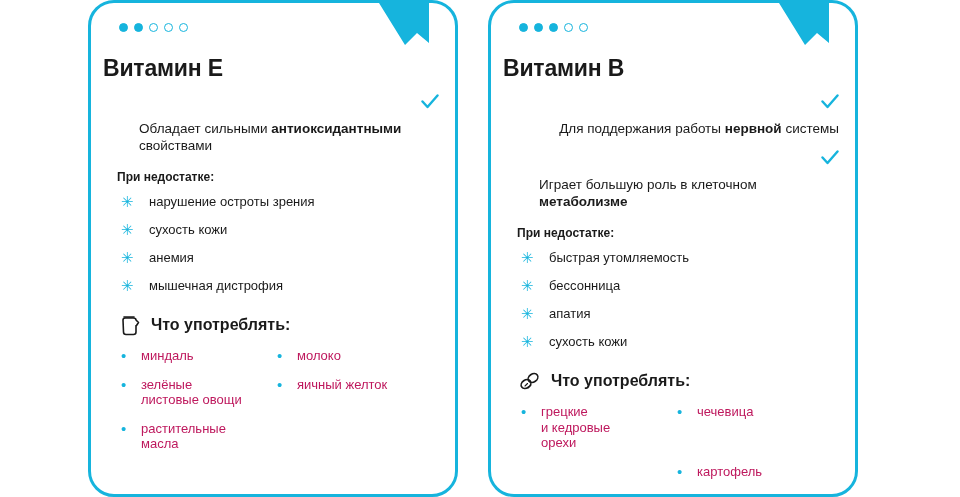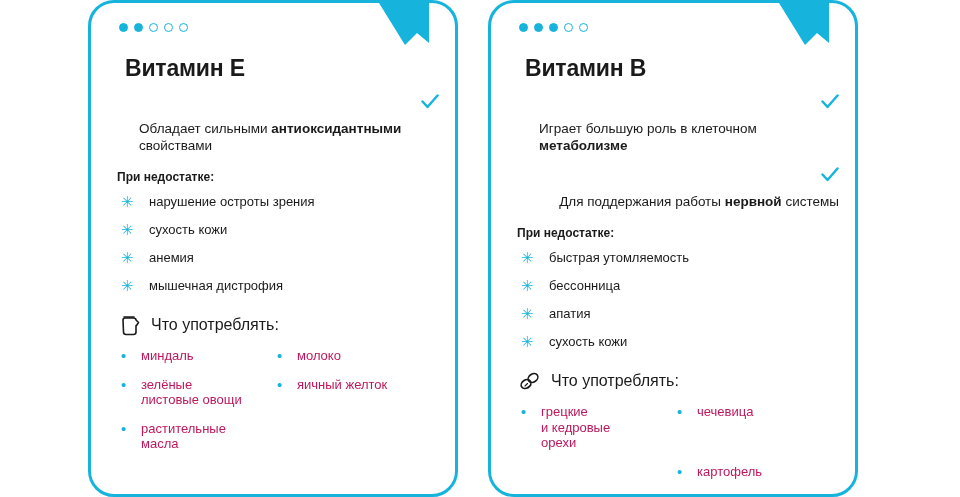--- a/index.html
+++ b/index.html
@@ -65,21 +65,21 @@
     top: 0;
     right: 26px;
     width: 50px;
     height: 50px;
   }
   .ribbon svg { display: block; }
 
   .title {
     position: absolute;
     top: 52px;
-    left: 34px;
+    left: 12px;
     font-size: 23px;
     font-weight: bold;
     color: #1a1a1a;
     letter-spacing: -0.2px;
   }
 
   .content {
     position: absolute;
     top: 90px;
     left: 26px;
@@ -137,21 +137,21 @@
 
   
   .eat-head {
     display: flex;
     align-items: center;
     gap: 8px;
     margin: 18px 0 10px 0;
   }
   .eat-head .eat-title {
     font-size: 16px;
-    font-weight: normal;
+    font-weight: bold;
     color: #1a1a1a;
   }
   .eat-icon svg { display: block; }
 
   .food-grid {
     display: grid;
     grid-template-columns: 150px 1fr;
     column-gap: 6px;
     row-gap: 0px;
   }
@@ -292,29 +292,29 @@
 
       <div class="content">
 
         <ul class="check-list">
           <li class="check-item">
             <span class="check-icon">
               <svg width="18" height="16" viewBox="0 0 18 16">
                 <path d="M1.5 7.5 L6.5 13 L16.5 1.5" fill="none" stroke="#16b4dd" stroke-width="2.4" stroke-linecap="round" stroke-linejoin="round"></path>
               </svg>
             </span>
-            <span class="check-text"><span>Играет большую роль в клеточном </span><b>метаболизме</b><span></span></span>
+            <span class="check-text"><span>Для поддержания работы </span><b>нервной</b><span> системы</span></span>
           </li>
           <li class="check-item">
             <span class="check-icon">
               <svg width="18" height="16" viewBox="0 0 18 16">
                 <path d="M1.5 7.5 L6.5 13 L16.5 1.5" fill="none" stroke="#16b4dd" stroke-width="2.4" stroke-linecap="round" stroke-linejoin="round"></path>
               </svg>
             </span>
-            <span class="check-text"><span>Для поддержания работы </span><b>нервной</b><span> системы</span></span>
+            <span class="check-text"><span>Играет большую роль в клеточном </span><b>метаболизме</b><span></span></span>
           </li>
         </ul>
 
         <div class="subhead">При недостатке:</div>
 
         <ul class="star-list">
           <li class="star-item">
             <span class="star-icon">✳</span>
             <span class="label">быстрая утомляемость</span>
           </li>

